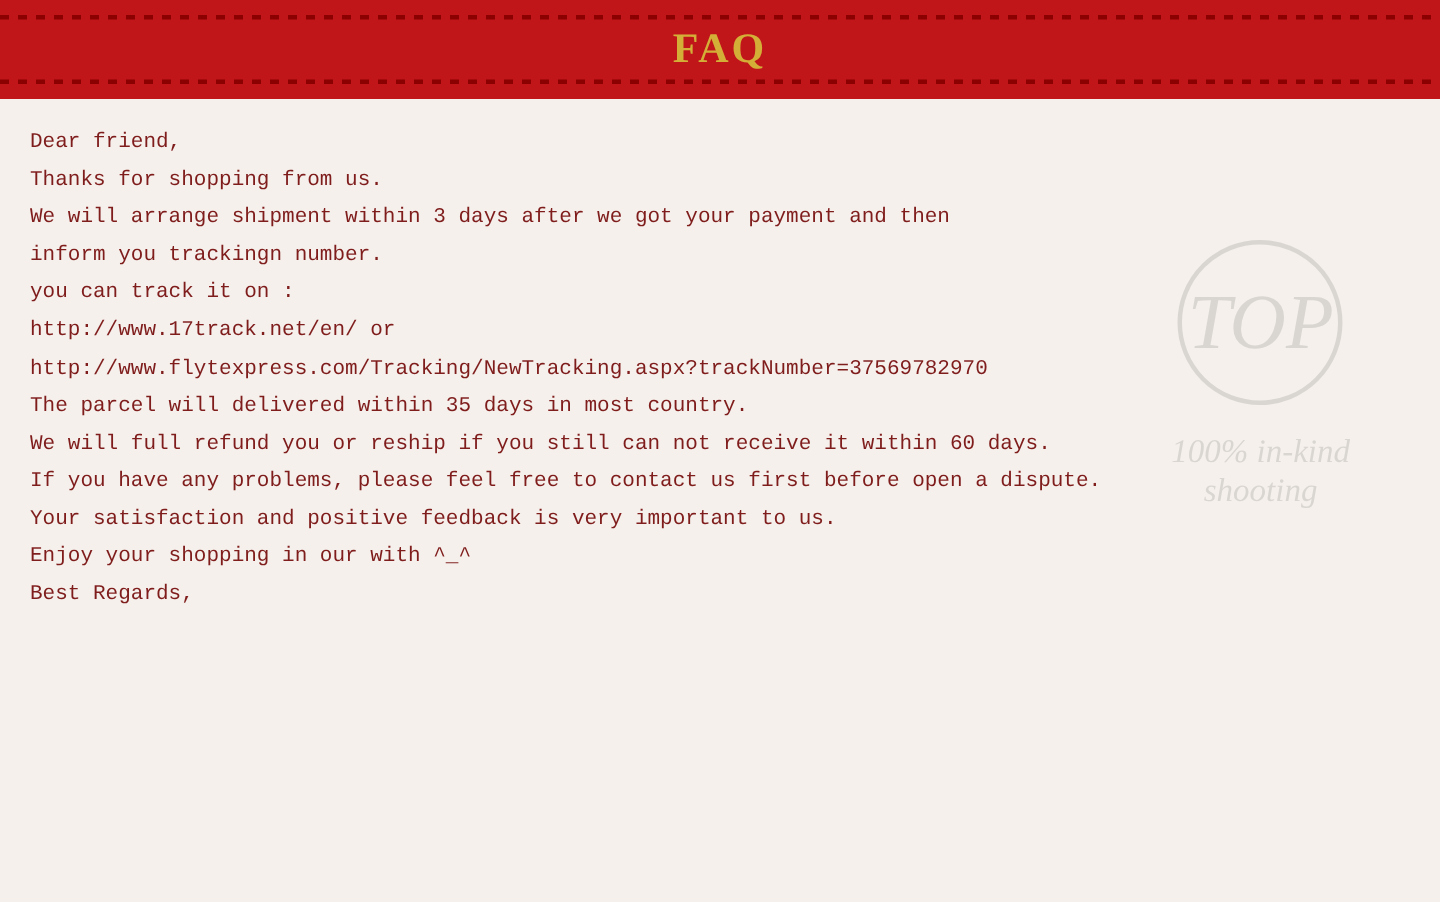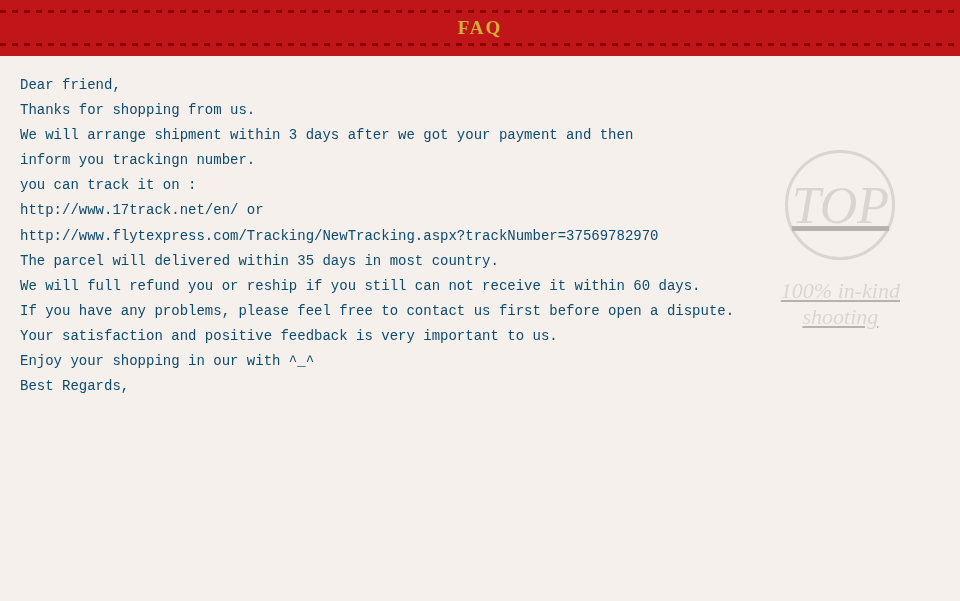--- a/index.html
+++ b/index.html
@@ -41,49 +41,48 @@
         90deg,
         #8b0000 0px,
         #8b0000 6px,
         transparent 6px,
         transparent 12px
       );
     }
 
     .header-title {
       color: #d4af37;
-      font-size: 19px;
+      font-size: 28px;
       font-weight: bold;
       font-family: Georgia, serif;
       letter-spacing: 2px;
       padding: 4px 0;
     }
 
     .content-area {
       padding: 18px 20px 10px 20px;
       position: relative;
     }
 
     .content-line {
-      color: #0c4a6e;
+      color: #7f1d1d;
       font-size: 14px;
       font-family: 'Courier New', Courier, monospace;
       line-height: 1.65;
       margin-bottom: 2px;
     }
 
     .watermark {
       position: absolute;
       right: 60px;
       bottom: 80px;
       text-align: center;
       opacity: 0.25;
       pointer-events: none;
       user-select: none;
-      text-decoration: underline;
     }
 
     .watermark-top {
       font-size: 52px;
       font-family: Georgia, serif;
       color: #888;
       font-style: italic;
       border: 3px solid #888;
       border-radius: 50%;
       width: 110px;

